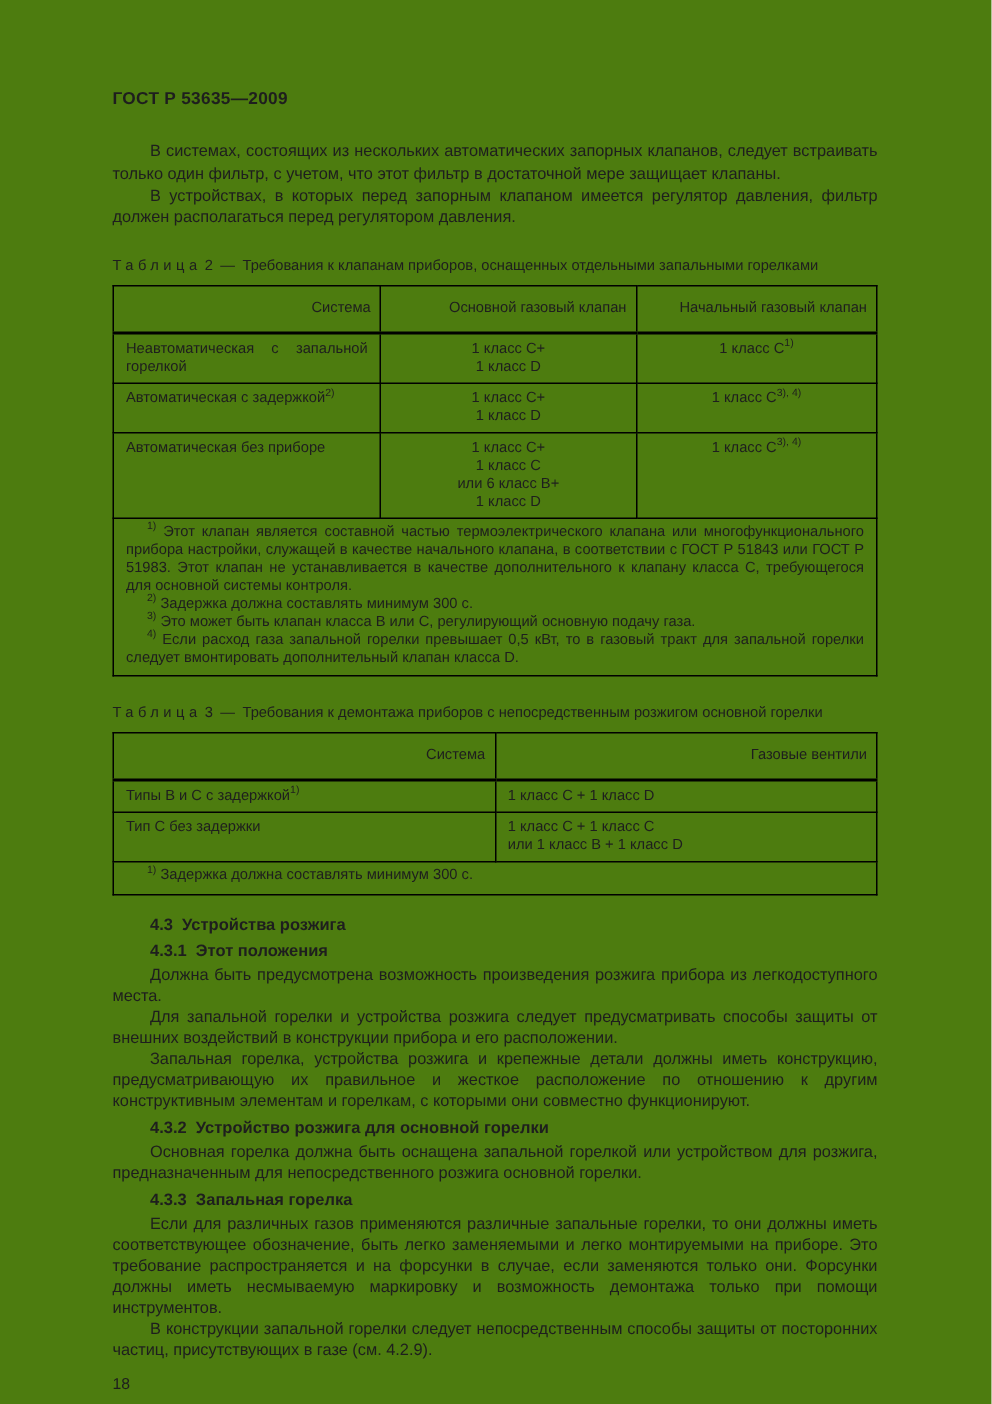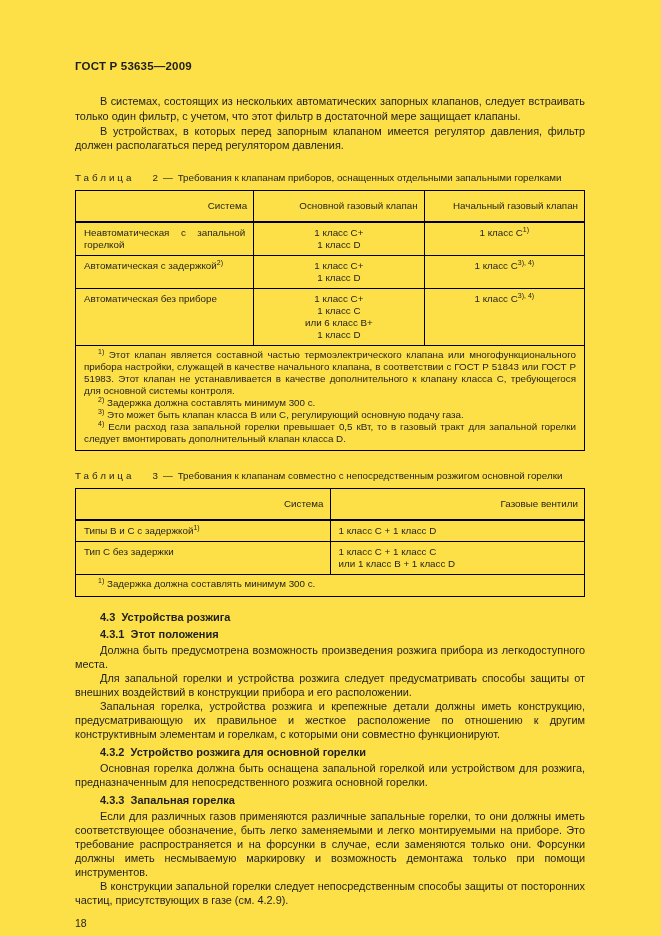--- a/index.html
+++ b/index.html
@@ -1,20 +1,20 @@
 <!DOCTYPE html>
 <html><head>
 <meta charset="utf-8">
 <style>
   * { box-sizing: border-box; margin: 0; padding: 0; }
   html, body { background: #ffffff; }
   body { font-family: "Liberation Sans", "DejaVu Sans", sans-serif; color: #1e1e1e; }
   .page {
     width: 661px; height: 936px;
-    background: #fde047;
+    background: #4d7c0f;
     padding: 60px 76px 0 75px;
     position: relative;
     overflow: hidden;
   }
   .doc-number {
     font-size: 11.5px; font-weight: bold;
     margin-bottom: 22px;
     letter-spacing: 0.2px;
   }
   .para {
@@ -24,21 +24,21 @@
   .sections .para { line-height: 14px; }
   .heading {
     font-size: 11px; font-weight: bold;
     margin: 5px 0 3px 25px;
     white-space: pre-wrap;
   }
   .tbl-caption {
     font-size: 9.8px;
     margin-top: 19px; margin-bottom: 7px;
   }
-  .tbl-caption .cap-label { letter-spacing: 3px; margin-right: 18px; text-align: right; }
+  .tbl-caption .cap-label { letter-spacing: 3px; margin-right: 2px; text-align: right; }
   .tbl-caption .cap-num { margin-right: 5px; }
   .tbl-caption .cap-dash { margin-right: 5px; }
   table.gost {
     width: 100%; border-collapse: collapse;
     font-size: 9.8px; line-height: 12px;
     table-layout: fixed;
   }
   table.gost th {
     border: 1px solid #000; border-bottom: 2px solid #000;
     font-weight: normal; text-align: right; vertical-align: middle;
@@ -121,21 +121,21 @@
           <p class="fn"><sup>1)</sup> <span>Этот клапан является составной частью термоэлектрического клапана или многофункционального прибора настройки, служащей в качестве начального клапана, в соответствии с ГОСТ Р 51843 или ГОСТ Р 51983. Этот клапан не устанавливается в качестве дополнительного к клапану класса С, требующегося для основной системы контроля.</span></p>
           <p class="fn"><sup>2)</sup> <span>Задержка должна составлять минимум 300 с.</span></p>
           <p class="fn"><sup>3)</sup> <span>Это может быть клапан класса В или С, регулирующий основную подачу газа.</span></p>
           <p class="fn"><sup>4)</sup> <span>Если расход газа запальной горелки превышает 0,5 кВт, то в газовый тракт для запальной горелки следует вмонтировать дополнительный клапан класса D.</span></p>
         </td>
       </tr>
     </tbody>
   </table>
 
   <div class="tbl-caption">
-    <span class="cap-label">Таблица</span><span class="cap-num">3</span><span class="cap-dash">—</span><span>Требования к клапанам совместно с непосредственным розжигом основной горелки</span>
+    <span class="cap-label">Таблица</span><span class="cap-num">3</span><span class="cap-dash">—</span><span>Требования к демонтажа приборов с непосредственным розжигом основной горелки</span>
   </div>
 
   <table class="gost">
     <colgroup>
         <col style="width:50%">
         <col style="width:50%">
       </colgroup>
     <thead>
       <tr>
         <th>Система</th>

